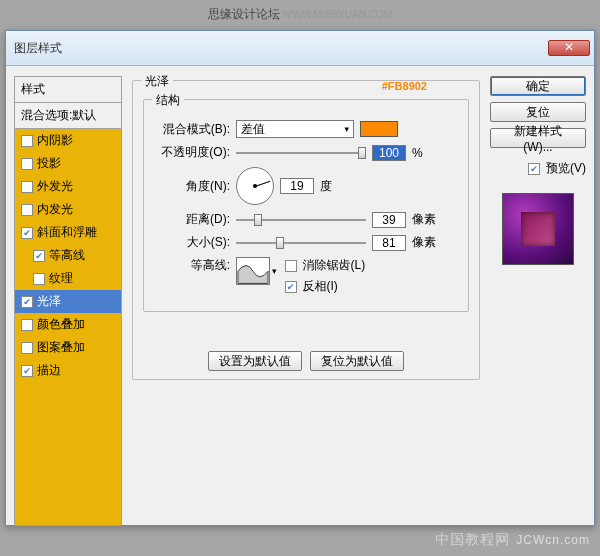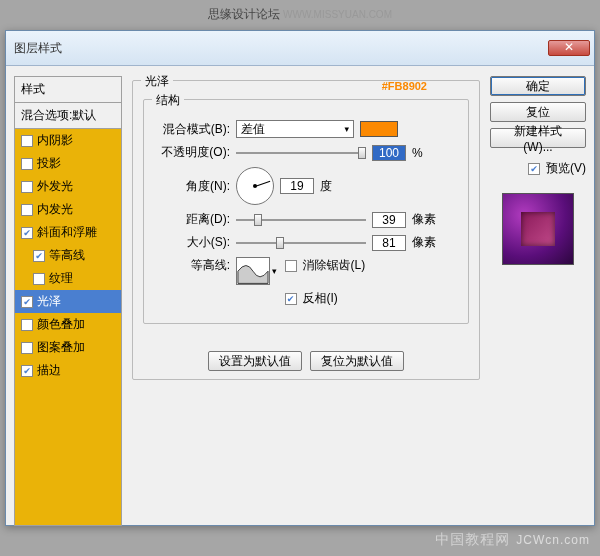--- a/index.html
+++ b/index.html
@@ -180,21 +180,21 @@
                     <path d="M1 27 L1 14 Q10 2 17 14 Q24 26 33 14 L33 27 Z" fill="#ccc" stroke="#333" stroke-width="1"></path>
                   </svg>
               </div>
               <span class="contour-arrow">▾</span>
             </div>
             <div>
               <div class="row" style="margin:0">
                 <span class="cb"></span>
                 <span>消除锯齿(L)</span>
               </div>
-              <div class="row" style="margin:16px 0 0">
+              <div class="row" style="margin:4px 0 0">
                 <span class="cb checked"></span>
                 <span>反相(I)</span>
               </div>
             </div>
           </div>
         </div>
 
         <div class="bottom-buttons">
           <button class="btn">设置为默认值</button>
           <button class="btn">复位为默认值</button>

